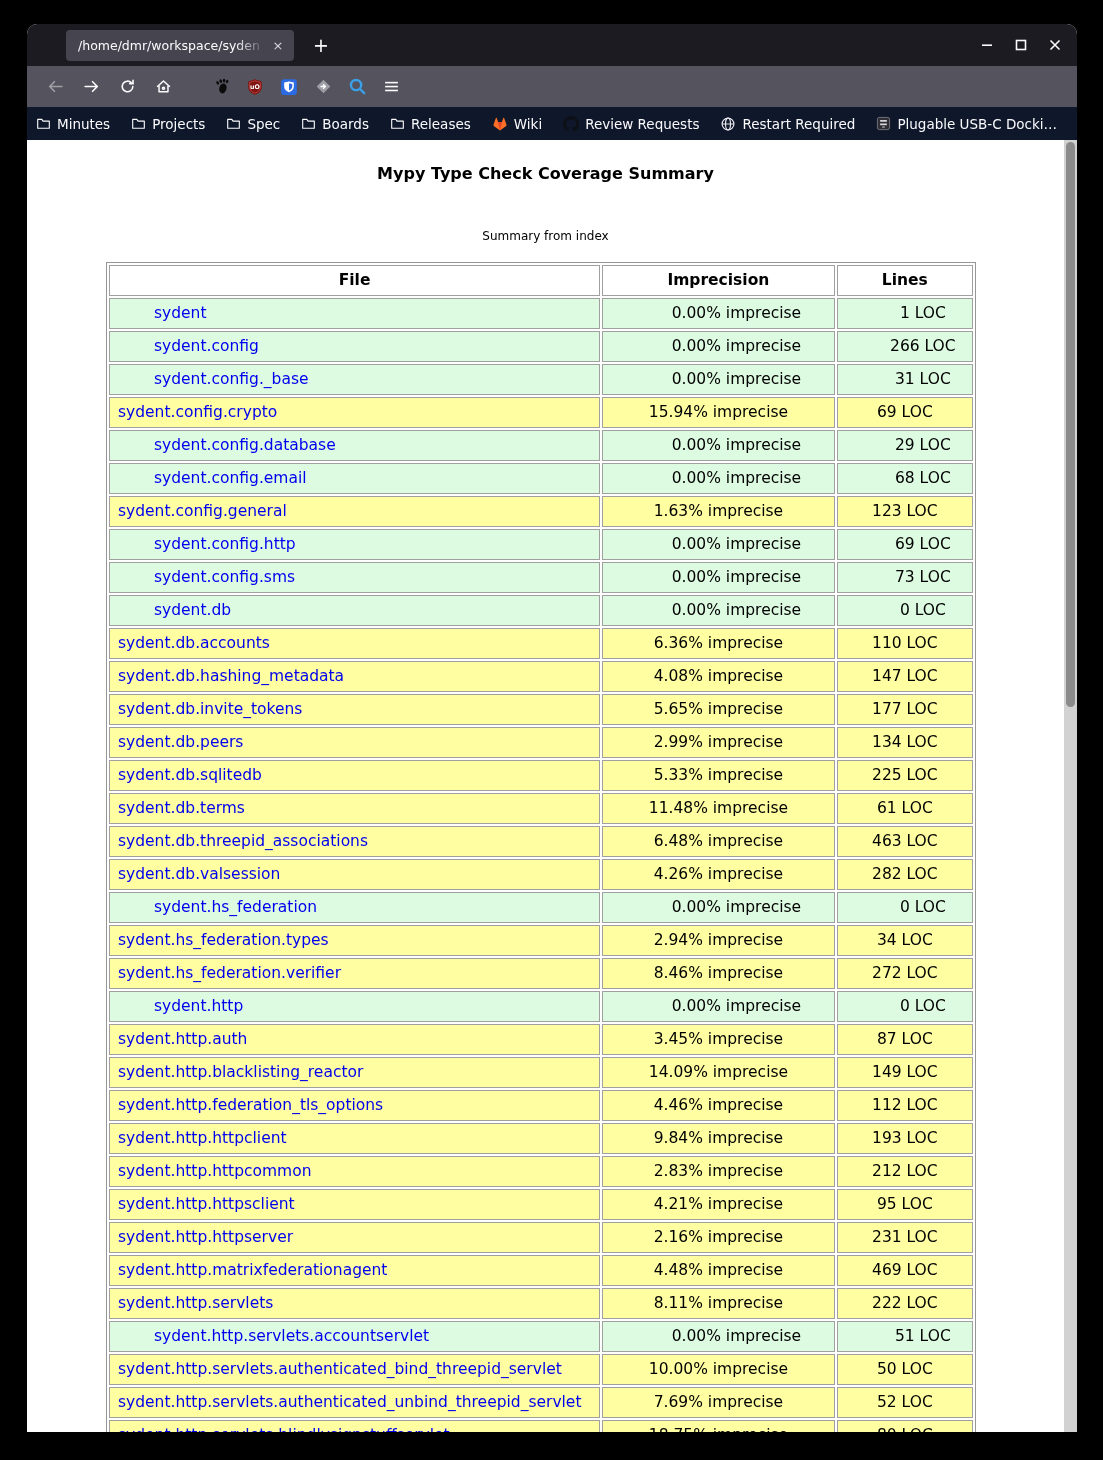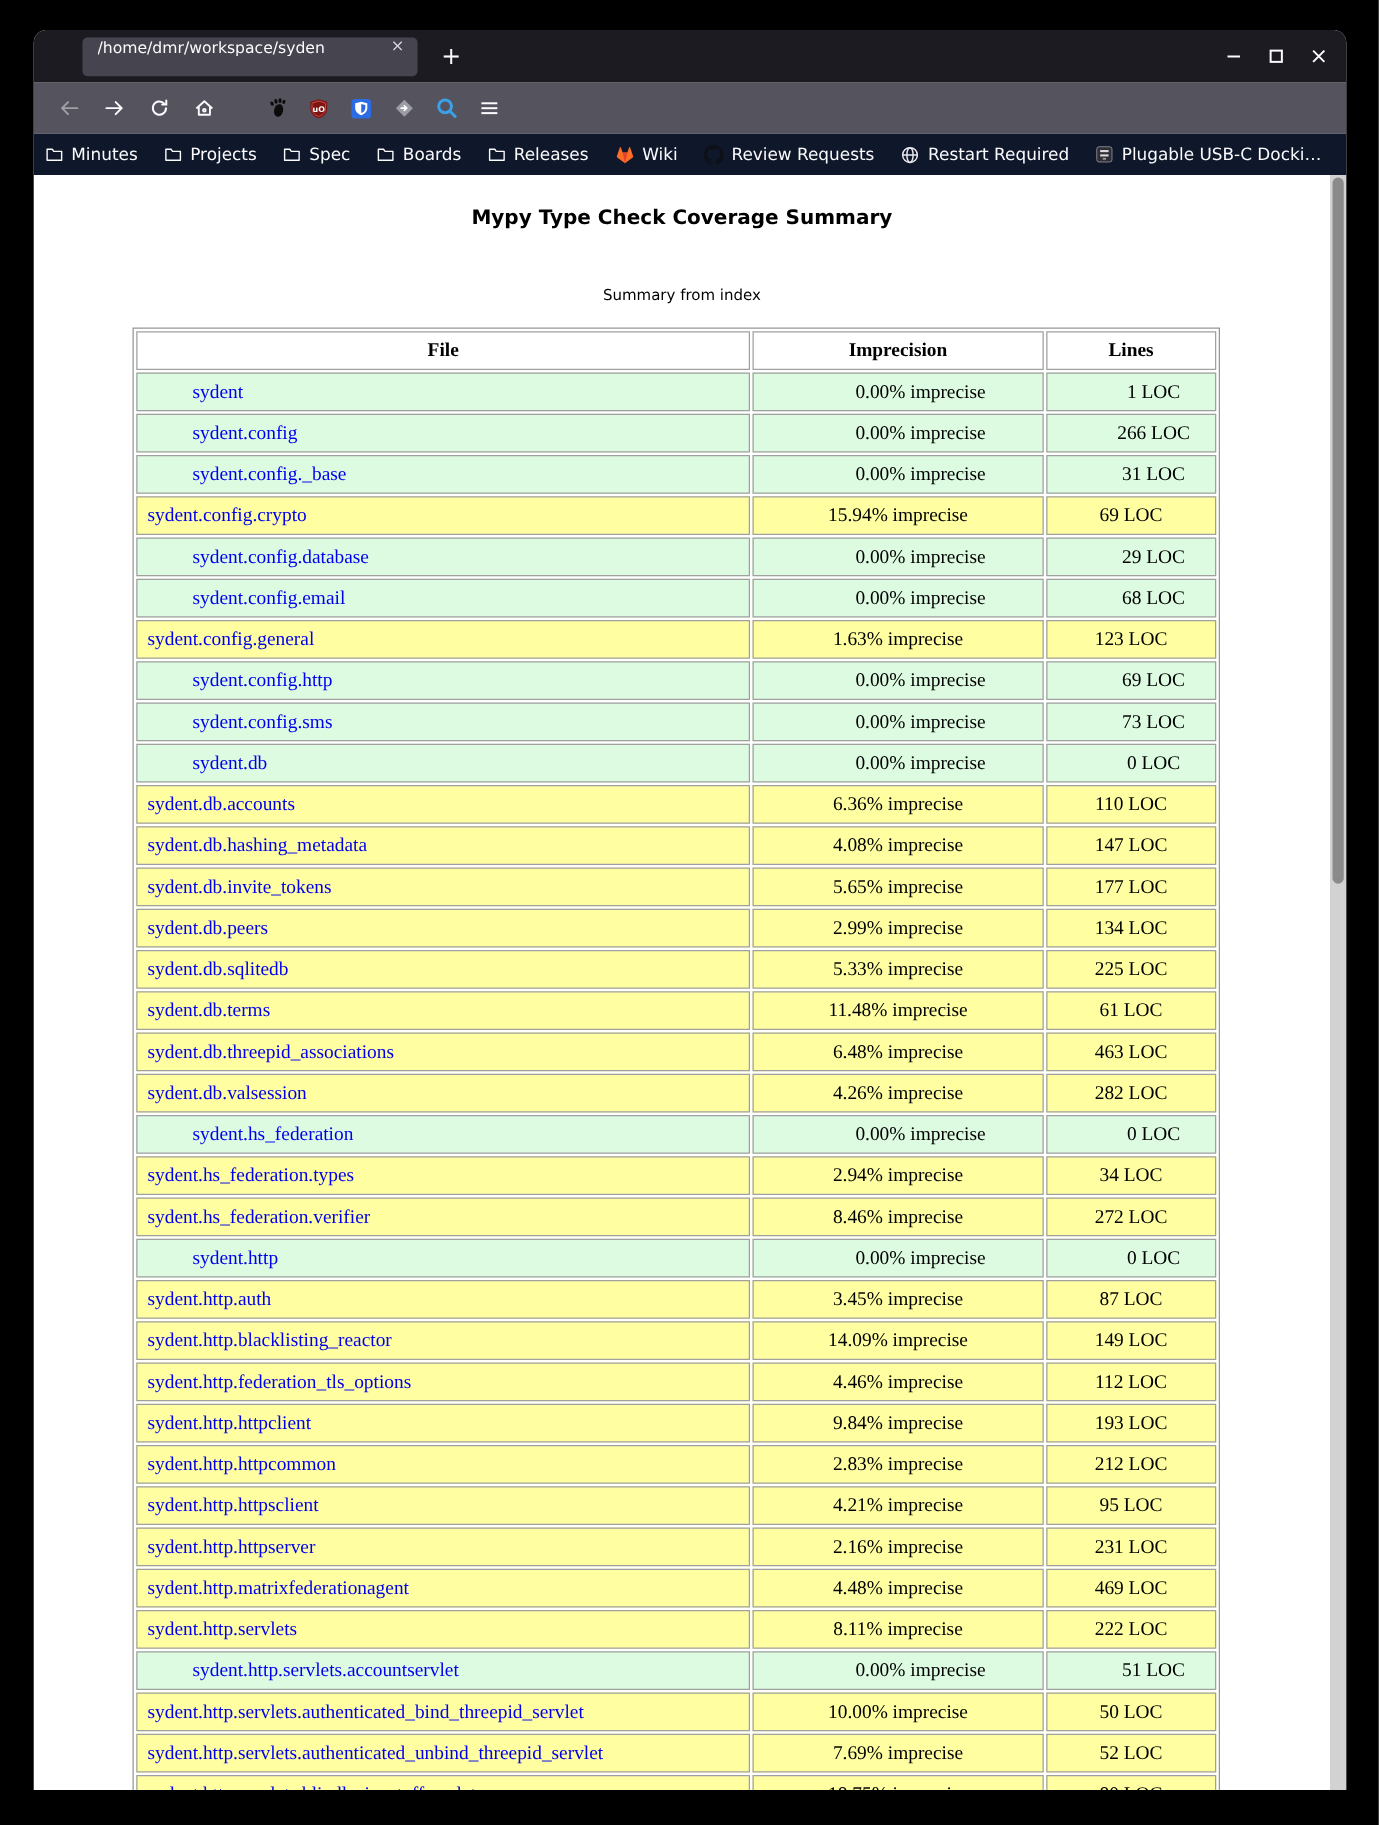--- a/index.html
+++ b/index.html
@@ -11,22 +11,22 @@
     overflow:hidden;
   }
   .window{
     position:absolute; left:27px; top:24px; width:1050px; height:1408px;
     border-radius:10px 10px 0 0; overflow:hidden;
     display:flex; flex-direction:column; background:#fff;
   }
   
   .tabbar{ height:42px; background:#1c1b22; display:flex; align-items:center; flex:none; position:relative;}
   .tab{
-    margin-left:39px; width:268px; height:31px; background:#46454f; border-radius:4px;
-    display:flex; align-items:flex-start; padding:0 8px 0 12px; color:#fbfbfe; font-size:12.5px;
+    margin-left:39px; width:228px; height:31px; background:#46454f; border-radius:4px;
+    display:flex; align-items:center; padding:0 8px 0 12px; color:#fbfbfe; font-size:12.5px;
   }
   .tab-title{ flex:1; white-space:nowrap; overflow:hidden; 
     -webkit-mask-image:linear-gradient(90deg,#000 82%,transparent 98%);
     mask-image:linear-gradient(90deg,#000 82%,transparent 98%);
   }
   .tab-close{ width:16px; height:16px; flex:none; display:flex; align-items:center; justify-content:center; color:#d7d7de; font-size:13px; cursor:default;}
   .newtab{ margin-left:12px; width:30px; height:30px; display:flex; align-items:center; justify-content:center; color:#fbfbfe; font-size:19px; font-weight:400; border-radius:4px;}
   .win-controls{ margin-left:auto; margin-right:14px; display:flex; align-items:center; gap:18px;}
   .win-btn{ width:16px; height:16px; display:flex; align-items:center; justify-content:center; }
   
@@ -45,21 +45,21 @@
   .bookmark{ display:flex; align-items:center; gap:6px; font-size:13.5px; margin-right:21px; white-space:nowrap;}
   .bookmark svg{ flex:none; }
   
   .content{ flex:1; background:#fff; position:relative; overflow:hidden; color:#000;}
   .page{ position:absolute; left:0; top:0; right:13px; bottom:0; overflow:hidden;}
   .page-title{ margin-top:21px; font-size:16px; line-height:26px; font-weight:bold; text-align:center;}
   .page-subtitle{ margin-top:40px; font-size:12px; line-height:19px; text-align:center;}
   table.coverage{
     margin:16px 0 0 79px; width:870px; border:1px solid #969696;
     border-collapse:separate; border-spacing:2px; table-layout:fixed;
-    font-size:15.5px; background:#fff;font-family:Liberation Serif, serif;
+    font-size:15.5px; background:#fff;
   }
   col.c-file{ width:490px;} col.c-imp{ width:232px;} col.c-lines{ width:136px;}
   table.coverage th, table.coverage td{
     border:1px solid #a0a0a0; padding:4px 8px; line-height:21px; overflow:hidden; white-space:nowrap;
   }
   table.coverage th{ text-align:center; font-weight:bold; background:#fff;}
   td.cell-imp, td.cell-lines{ text-align:center; }
   tr.q-good td{ background:var(--row-good,#ddfbe1);padding-left:44px; }
   tr.q-imprecise td{ background:var(--row-imprecise,#ffffa2); }
   a.file-link{ color:var(--link,#0000ee); text-decoration:none; }

